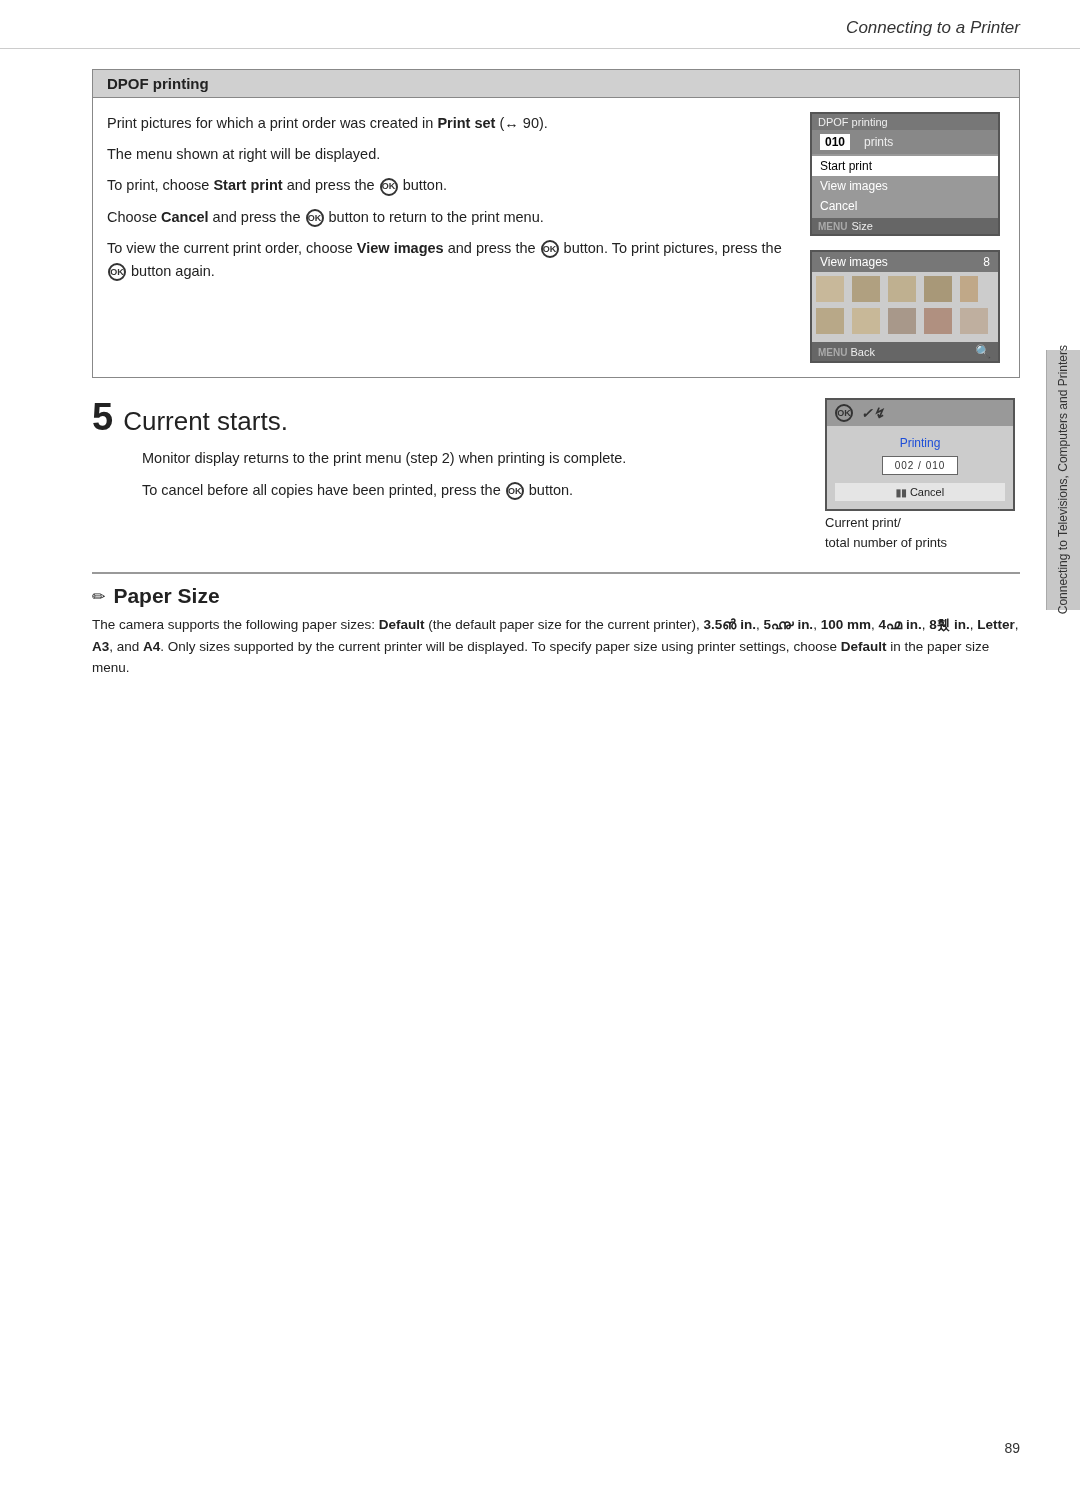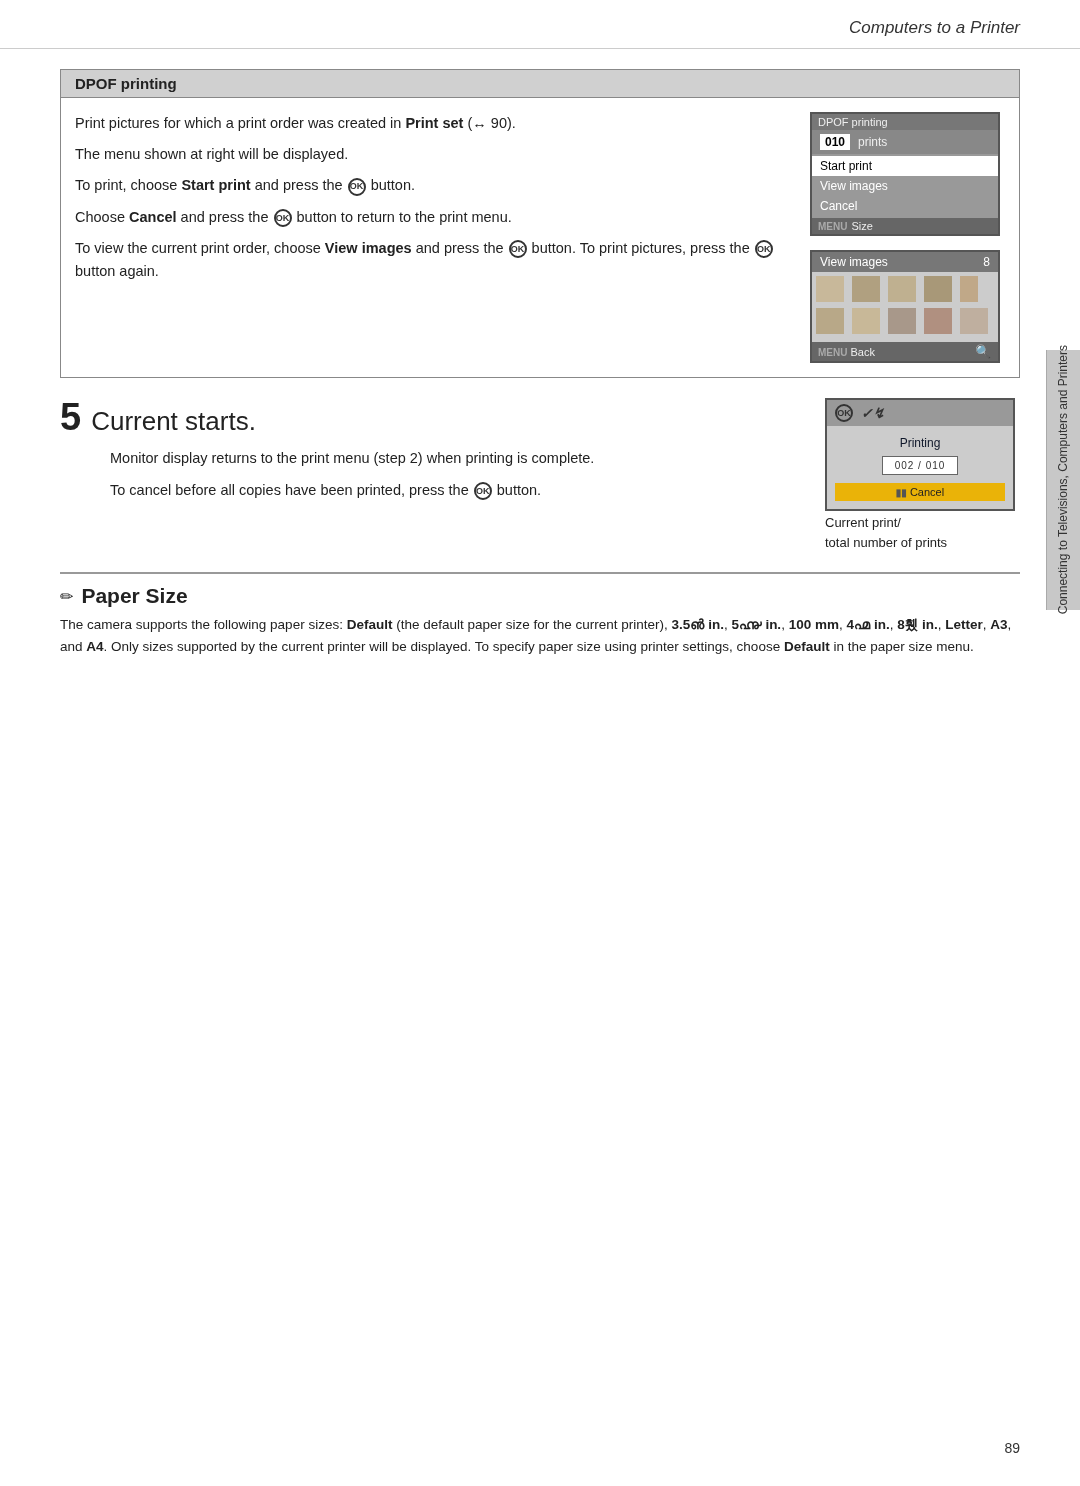--- a/index.html
+++ b/index.html
@@ -30,21 +30,21 @@
       border-bottom: 1px solid #ccc;
     }
     .top-header-title {
       font-size: 17px;
       color: #333;
       font-style: italic;
     }
 
     
     .main-content {
-      padding: 20px 60px 20px 60px;
+      padding: 20px 60px 20px 92px;
       position: relative;
     }
 
     
     .dpof-box {
       border: 1px solid #888;
       margin-bottom: 20px;
     }
     .dpof-title-bar {
       background: #d0d0d0;
@@ -110,21 +110,21 @@
       color: #eee;
       display: flex;
       align-items: center;
       gap: 4px;
     }
     .cam-prints-row {
       background: #888;
       padding: 4px 8px;
       display: flex;
       align-items: center;
-      gap: 4px;
+      gap: 10px;
     }
     .cam-prints-value {
       background: #fff;
       color: #000;
       padding: 1px 4px;
       font-size: 12px;
       font-weight: bold;
       display: inline-block;
       min-width: 30px;
       text-align: center;
@@ -266,35 +266,35 @@
     }
     .printing-body {
       background: #ccc;
       padding: 10px 8px 8px 8px;
       display: flex;
       flex-direction: column;
       align-items: center;
     }
     .printing-label {
       font-size: 12px;
-      color: #0f172a;
+      color: #1d4ed8;
       margin-bottom: 6px;
     }
     .printing-progress {
       background: #fff;
       border: 1px solid #666;
       padding: 3px 12px;
       font-size: 10px;
       font-weight: normal;
       color: #333;
       margin-bottom: 8px;
       letter-spacing: 1px;
     }
     .printing-cancel-row {
-      background: #eab308;
+      background: #e5e5e5;
       width: 100%;
       padding: 3px 8px;
       text-align: center;
       font-size: 11px;
       color: #222;
     }
     .printing-caption {
       margin-top: 2px;
       font-size: 13px;
       color: #222;
@@ -375,21 +375,21 @@
       margin: 0 1px;
       color: #333;
     }
   </style>
 </head>
 <body>
 
 <div class="page-container">
 
   <div class="top-header">
-    <span class="top-header-title">Computers to a Printer</span>
+    <span class="top-header-title">Connecting to a Printer</span>
   </div>
 
   <div class="main-content">
 
     <div class="dpof-box">
       <div class="dpof-title-bar">DPOF printing</div>
       <div class="dpof-content">
 
         <div class="dpof-text">
           <p>

